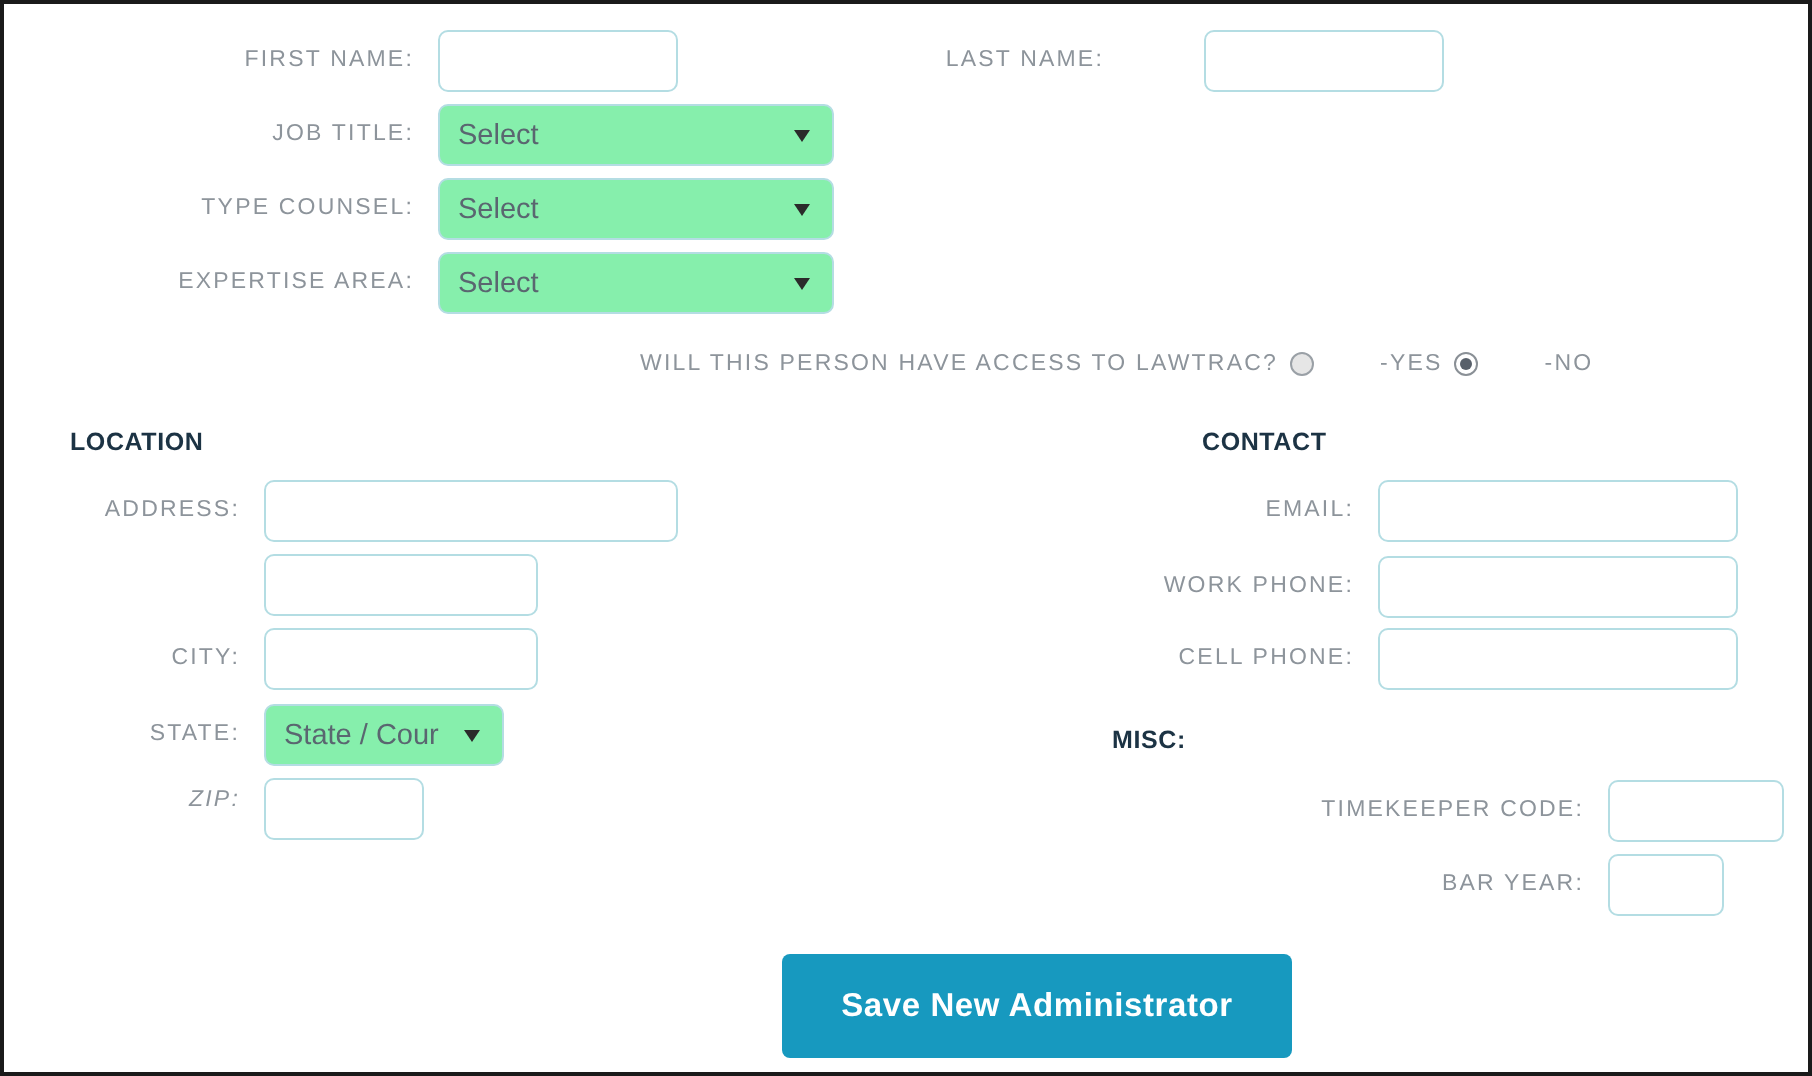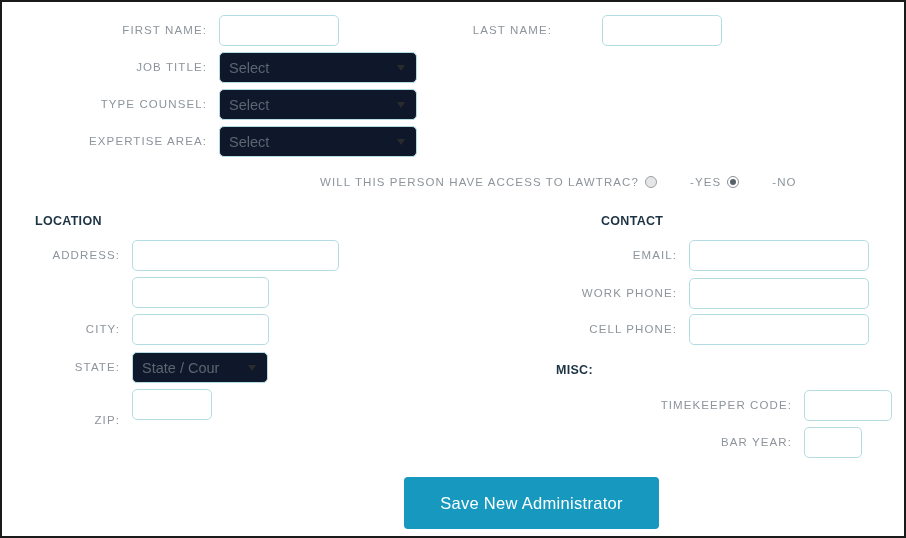--- a/index.html
+++ b/index.html
@@ -51,21 +51,21 @@
     padding: 0 8px;
     outline: none;
   }
 
   
   .sel {
     position: absolute;
     box-sizing: border-box;
     border: 1px solid #b4dde3;
     border-radius: 5px;
-    background: #0f172a;
+    background: #86efac;
     display: flex;
     align-items: center;
     cursor: pointer;
   }
   .sel .sel-val {
     flex: 1;
     font-size: 14.5px;
     color: #5a6670;
     padding-left: 9px;
     white-space: nowrap;
@@ -153,30 +153,30 @@
     color: #1c3344;
     text-transform: uppercase;
     font-family: "Liberation Sans", sans-serif;
     white-space: nowrap;
     padding-left: 25px;
   }
 
   
   .save-btn {
     position: absolute;
-    left: 402px;
+    left: 389px;
     top: 475px;
     width: 255px;
     height: 52px;
     background: #1799bf;
     border: none;
     border-radius: 4px;
     color: #ffffff;
     font-size: 16.5px;
-    font-weight: normal;
+    font-weight: bold;
     letter-spacing: 0.3px;
     cursor: pointer;
     font-family: "Liberation Sans", sans-serif;
   }
 </style>
 </head>
 <body>
 
 <div class="page">
   <div class="form-area">
@@ -227,28 +227,28 @@
 
     <div class="lbl" style="left:0px; top:247px; width:118px;">ADDRESS:</div>
     <input class="fld" type="text" style="left: 130px; top: 238px; width: 207px; height: 31px;" value="">
 
     <input class="fld" type="text" style="left: 130px; top: 275px; width: 137px; height: 31px;" value="">
 
     <div class="lbl" style="left:0px; top:321px; width:118px;">CITY:</div>
     <input class="fld" type="text" style="left: 130px; top: 312px; width: 137px; height: 31px;" value="">
 
     <div class="lbl" style="left:0px; top:359px; width:118px;">STATE:</div>
-    <div class="sel" style="left:130px; top:350px; width:136px; height:31px;">
+    <div class="sel" style="left:130px; top:350px; width:120px; height:31px;">
       <span class="sel-val">State / Cour</span>
       <span class="caret">
           <i></i>
         </span>
     </div>
 
-    <div class="lbl" style="left:0px; top:412px; width:118px;">ZIP:</div>
+    <div class="lbl" style="left:0px; top:392px; width:118px;font-style:italic;">ZIP:</div>
     <input class="fld" type="text" style="left: 130px; top: 387px; width: 80px; height: 31px;" value="">
 
     <div class="sect" style="left:529px; top:212px;margin-left:45px;">CONTACT</div>
 
     <div class="lbl" style="left:540px; top:247px; width:135px;">EMAIL:</div>
     <input class="fld" type="text" style="left: 687px; top: 238px; width: 180px; height: 31px;" value="">
 
     <div class="lbl" style="left:540px; top:285px; width:135px;">WORK PHONE:</div>
     <input class="fld" type="text" style="left: 687px; top: 276px; width: 180px; height: 31px;" value="">
 

